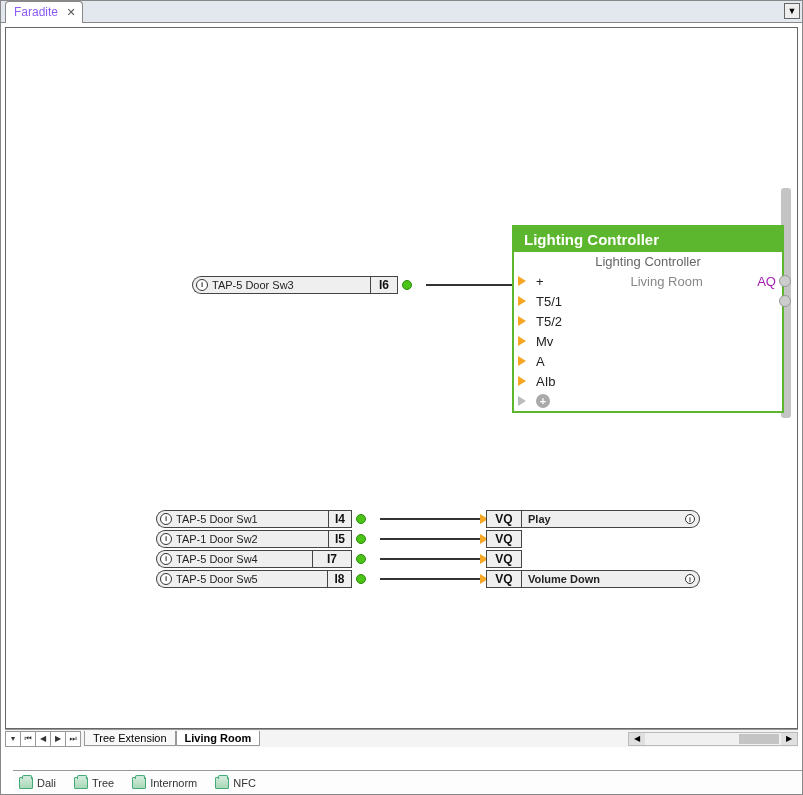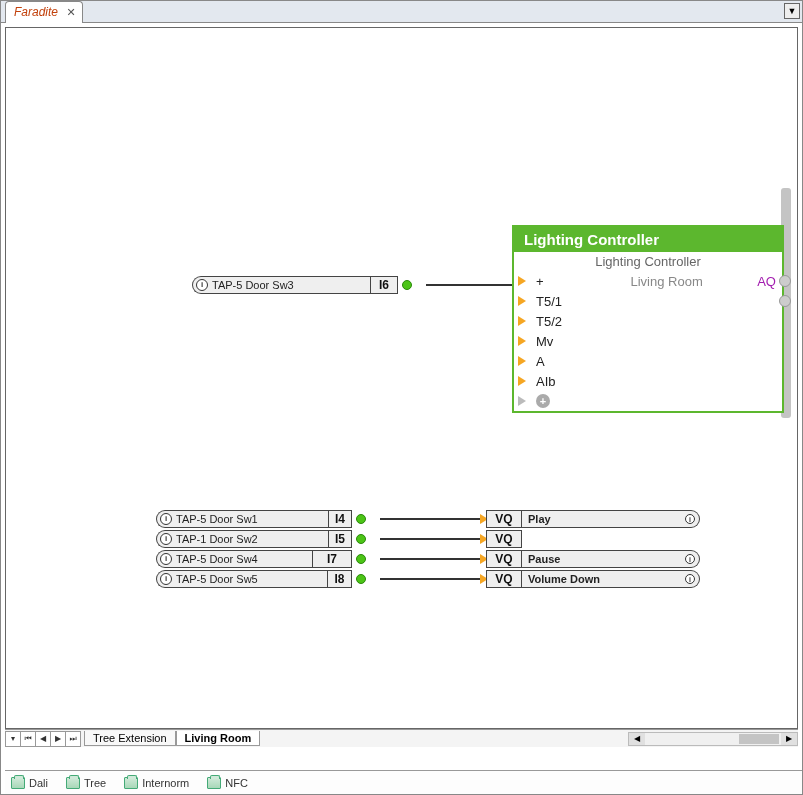--- a/index.html
+++ b/index.html
@@ -2,21 +2,21 @@
 <html><head>
 <meta charset="utf-8">
 <style>
   * { box-sizing: border-box; margin: 0; padding: 0; }
   html, body { width: 803px; height: 795px; font-family: Arial, sans-serif; font-size: 12px; overflow: hidden; background: #fff; }
   .root { width: 803px; height: 795px; position: relative; border: 1px solid #888; }
 
   
   .topbar { height: 22px; background: #e3e8ef; border-bottom: 1px solid #888; display: flex; align-items: center; padding-left: 4px; position: relative; }
   .tab-top { background: #fff; border: 1px solid #888; border-bottom: none; border-top-left-radius: 4px; border-top-right-radius: 4px; height: 22px; display: flex; align-items: center; padding: 0 4px 0 8px; gap: 6px; }
-  .tab-top span { color: #c2410c; font-style: italic; }
+  .tab-top span { color: #8b5cf6; }
   .tab-close { width: 14px; height: 14px; display: flex; align-items: center; justify-content: center; font-size: 11px; color: #555; cursor: pointer; }
   .topbar-drop { position: absolute; right: 2px; top: 2px; width: 16px; height: 16px; border: 1px solid #666; background: #eee; display: flex; align-items: center; justify-content: center; font-size: 9px; cursor: pointer; }
 
   
   .canvas-wrap { position: absolute; top: 22px; left: 0; right: 0; bottom: 47px; }
   .canvas { position: absolute; inset: 4px 4px 18px 4px; border: 1px solid #666; background: #fff; overflow: hidden; }
   .vscroll { position: absolute; right: 6px; top: 10px; bottom: 22px; width: 10px; }
   .vscroll-thumb { position: absolute; right: 0; width: 10px; background: #c4c4c4; border-radius: 3px; }
 
   
@@ -58,21 +58,21 @@
   .nav-btns { display: flex; }
   .nav-btn { width: 16px; height: 16px; border: 1px solid #999; background: #fff; display: flex; align-items: center; justify-content: center; font-size: 8px; cursor: pointer; margin-right: -1px; color: #333; }
   .sheet-tabs { display: flex; margin-left: 4px; }
   .sheet-tab { padding: 1px 8px; border: 1px solid #999; border-top: none; background: #f8f8f8; cursor: pointer; }
   .sheet-tab.active { background: #fff; font-weight: bold; }
   .hscroll-track { margin-left: auto; width: 170px; height: 14px; border: 1px solid #bbb; background: #f0f0f0; display: flex; align-items: center; }
   .hscroll-btn { width: 16px; height: 12px; background: #e0e0e0; display: flex; align-items: center; justify-content: center; font-size: 8px; cursor: pointer; }
   .hscroll-thumb { width: 40px; height: 10px; background: #c4c4c4; margin: 0 2px; }
 
   
-  .statusbar { position: absolute; bottom: 0; left: 4px; right: 0; height: 24px; border-top: 1px solid #999; background: #fdfdfd; display: flex; align-items: center; padding: 0 6px; gap: 18px; }
+  .statusbar { position: absolute; bottom: 0; left: 12px; right: 0; height: 24px; border-top: 1px solid #999; background: #fdfdfd; display: flex; align-items: center; padding: 0 6px; gap: 18px; }
   .status-item { display: flex; align-items: center; gap: 4px; font-size: 11px; color: #333; cursor: pointer; }
   .status-icon { width: 14px; height: 12px; border: 1px solid #4a7; background: linear-gradient(#cfe9d8,#a8d8b8); border-radius: 1px; position: relative; }
   .status-icon::before { content: ""; position: absolute; top: -3px; left: 2px; width: 8px; height: 3px; border: 1px solid #4a7; border-bottom: none; border-radius: 2px 2px 0 0; background: #cfe9d8; }
 </style>
 </head>
 <body>
 
 <div class="root">
 
   <div class="topbar">
@@ -199,24 +199,20 @@
           <div class="info-icon">i</div>
           <span class="pill-label">TAP-5 Door Sw4</span>
         </div>
         <div class="pill-port" style="width:40px;justify-content:center">I7</div>
         <div class="port-dot"></div>
       </div>
       <div class="wire" style="left:374px;top:530px;width:100px"></div>
       <div class="pill-out" style="left:474px;top:522px;width:220px">
         <div class="arrow-in"></div>
         <div class="pill-port" style="width:36px;justify-content:center;font-weight:bold">VQ</div>
-        <div class="pill-right" style="flex:1">
-          <span class="pill-label" style="font-weight:bold;flex:1">Pause</span>
-          <div class="info-icon-sm">i</div>
-        </div>
       </div>
 
       <div class="pill" style="left:150px;top:542px;width:210px">
         <div class="pill-left" style="flex:1">
           <div class="info-icon">i</div>
           <span class="pill-label">TAP-5 Door Sw5</span>
         </div>
         <div class="pill-port" style="width:25px;justify-content:center">I8</div>
         <div class="port-dot"></div>
       </div>

